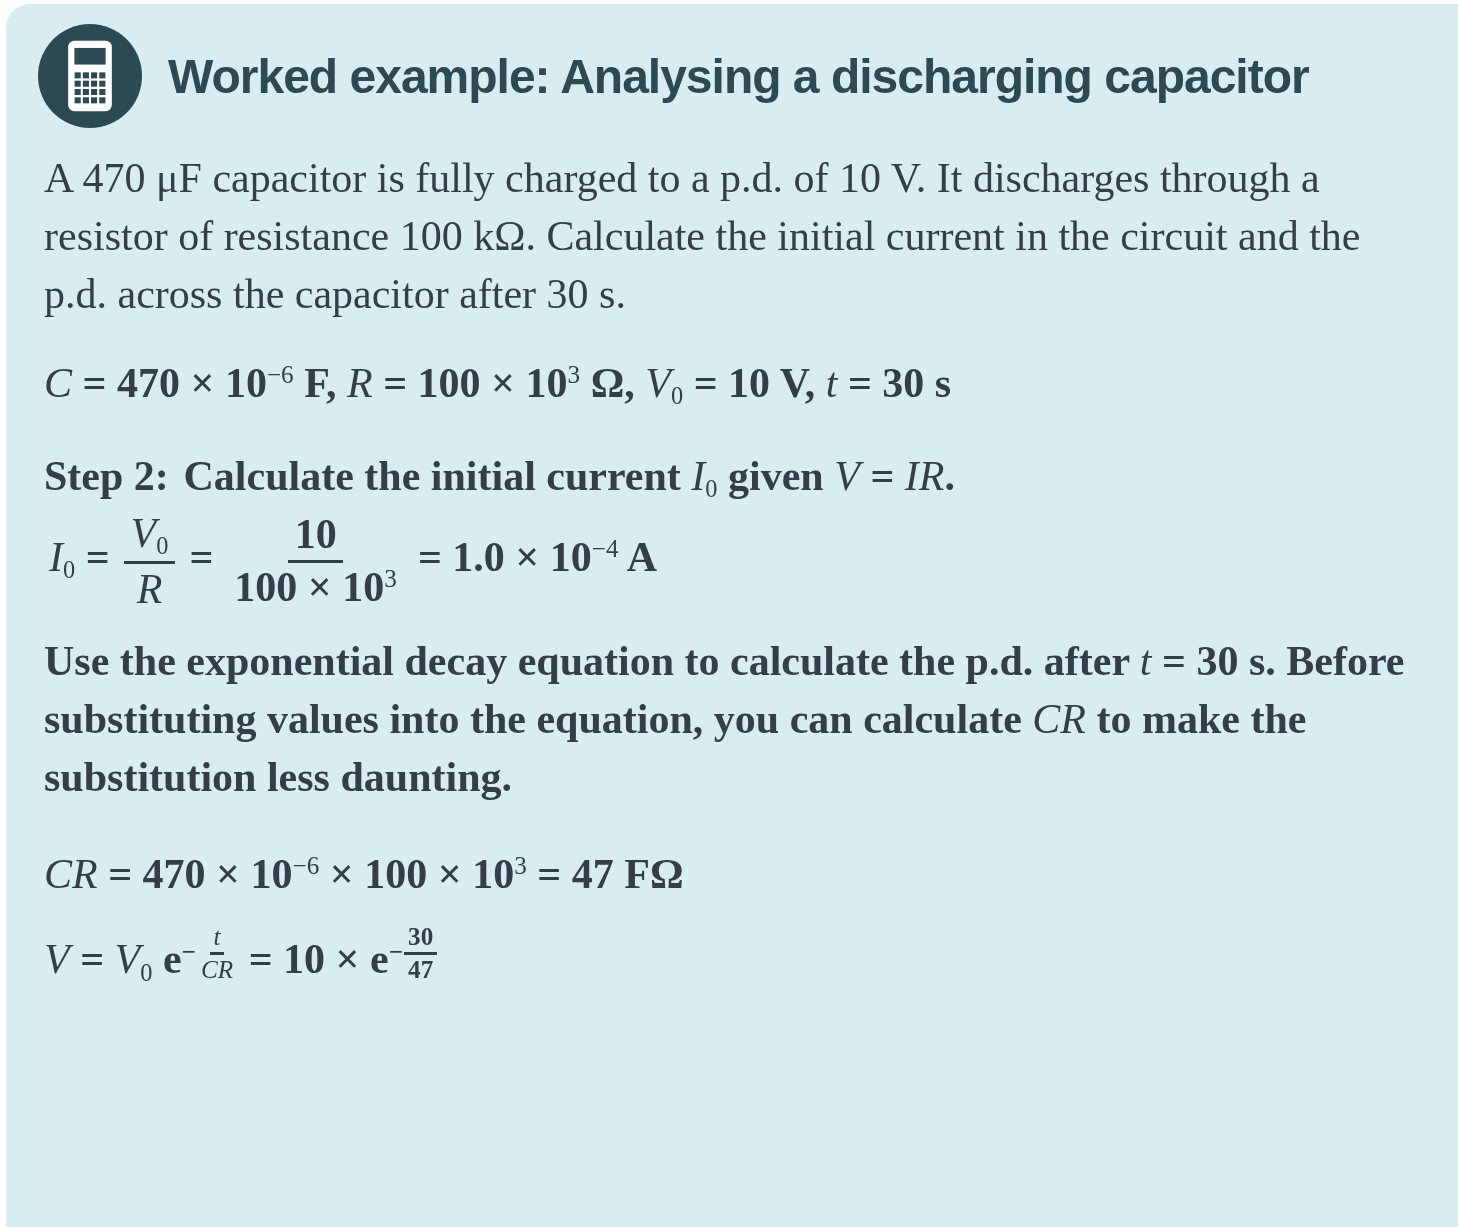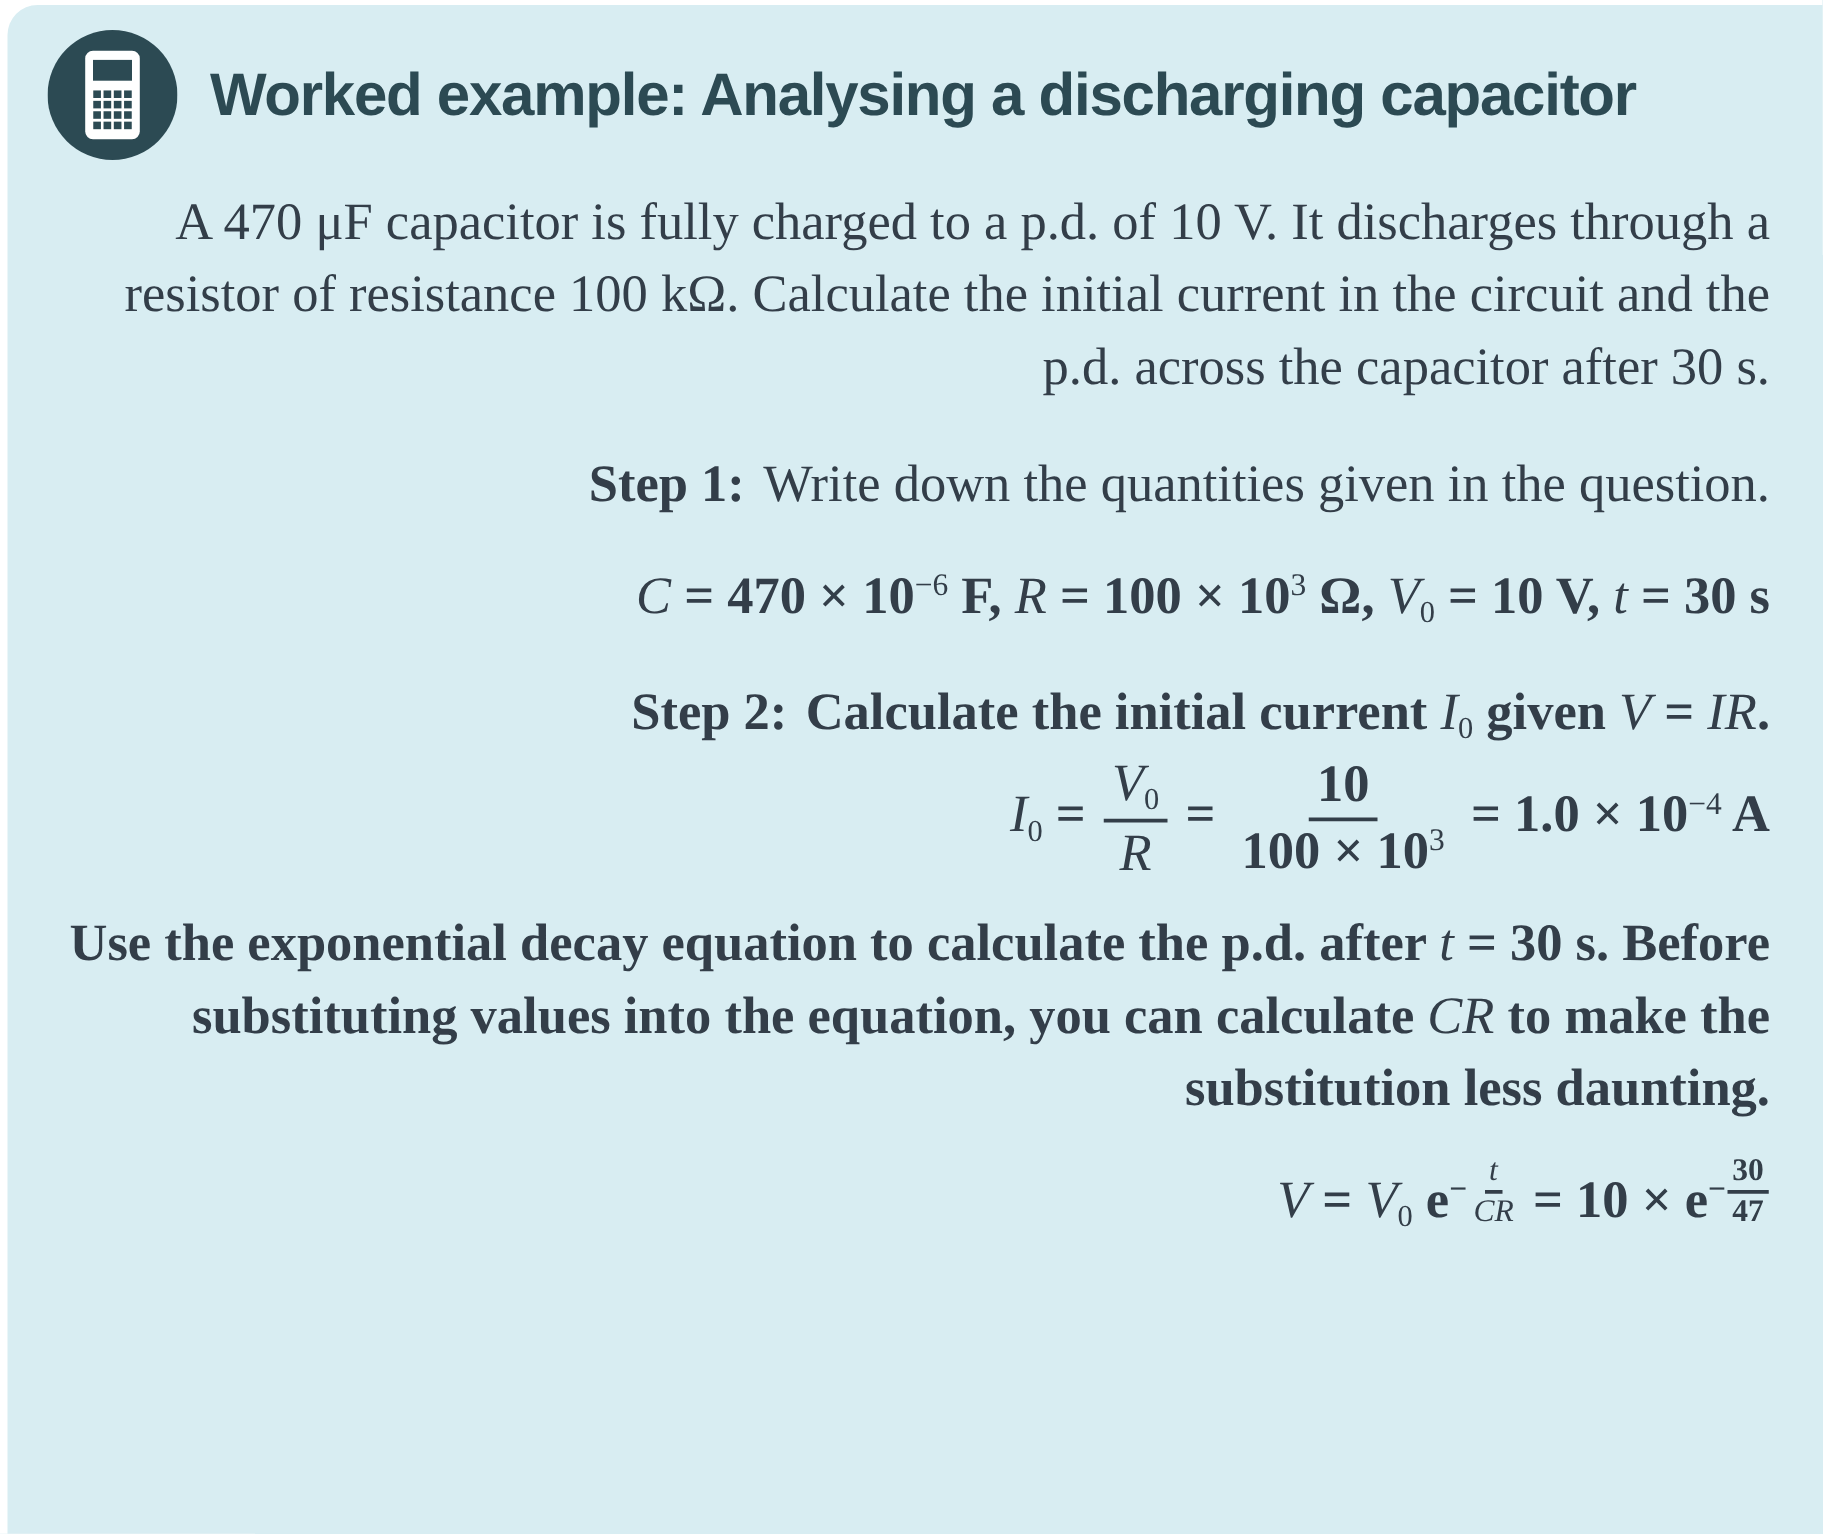--- a/index.html
+++ b/index.html
@@ -13,21 +13,20 @@
     width:1458px;height:1227px;overflow:hidden;
     background:#ffffff;
     font-family:"Liberation Serif","DejaVu Serif",serif;
     color:var(--text);
   }
   .card{
     position:absolute;left:6px;top:4px;right:0;bottom:0;
     background:var(--card-bg);
     border-top-left-radius:24px;
     padding:20px 42px 0 32px;
-    text-align:right;
   }
   
   .header{display:flex;align-items:center;gap:26px;}
   .icon-wrap{width:104px;height:104px;flex:0 0 auto;display:block;}
   .icon-wrap svg{display:block;width:104px;height:104px;}
   .title{
     margin:0;
     font-family:"Liberation Sans","DejaVu Sans",sans-serif;
     font-weight:700;
     font-size:48px;
@@ -102,38 +101,38 @@
             <rect x="51.0" y="70.5" width="5.9" height="5.8"></rect>
             <rect x="58.9" y="70.5" width="5.9" height="5.8"></rect>
         </g>
       </svg>
     </span>
     <h1 class="title">Worked example: Analysing a discharging capacitor</h1>
   </div>
 
   <p class="problem">A 470 μF capacitor is fully charged to a p.d. of 10 V. It discharges through a resistor of resistance 100 kΩ. Calculate the initial current in the circuit and the p.d. across the capacitor after 30 s.</p>
 
-  <p class="step"><span class="step-label">Step 1:</span><span>Write down the quantities given in the question.</span></p>
 
   <p class="eq eq-given"><span class="t-i">C</span><span class="t-n"> = 470 × 10</span><span class="t-sup">−6</span><span class="t-n"> F,  </span><span class="t-i">R</span><span class="t-n"> = 100 × 10</span><span class="t-sup">3</span><span class="t-n"> Ω,  </span><span class="t-i">V</span><span class="t-sub">0</span><span class="t-n"> = 10 V, </span><span class="t-i">t</span><span class="t-n"> = 30 s</span></p>
 
   <p class="step"><span class="step-label">Step 2:</span><span><span class="t-n">Calculate the initial current </span><span class="t-i">I</span><span class="t-sub">0</span><span class="t-n"> given </span><span class="t-i">V</span><span class="t-n"> = </span><span class="t-i">IR</span><span class="t-n">.</span></span></p>
 
   <p class="eq eq-current"><span class="t-i">I</span><span class="t-sub">0</span><span class="t-n"> = </span><span class="t-frac">
         <span class="num"><span class="t-i">V</span><span class="t-sub">0</span></span>
         <span class="den"><span class="t-i">R</span></span>
       </span><span class="t-n"> = </span><span class="t-frac">
         <span class="num"><span class="t-n">10</span></span>
         <span class="den"><span class="t-n">100 × 10</span><span class="t-sup">3</span></span>
       </span><span class="t-n"> = 1.0 × 10</span><span class="t-sup">−4</span><span class="t-n"> A</span></p>
 
   <div class="step step3">
     <span class="step3-text"><span class="t-n">Use the exponential decay equation to calculate the p.d. after </span><span class="t-i">t</span><span class="t-n"> = 30 s. Before substituting values into the equation, you can calculate </span><span class="t-i">CR</span><span class="t-n"> to make the substitution less daunting.</span></span>
   </div>
 
+  <p class="eq eq-cr"><span class="t-i">CR</span><span class="t-n"> = 470 × 10</span><span class="t-sup">−6</span><span class="t-n"> × 100 × 10</span><span class="t-sup">3</span><span class="t-n"> = 47 FΩ</span></p>
 
   <p class="eq eq-final"><span class="t-i">V</span><span class="t-n"> = </span><span class="t-i">V</span><span class="t-sub">0</span><span class="t-n"> e</span><span class="t-sup"><span class="t-n">−</span><span class="t-frac">
           <span class="num"><span class="t-i">t</span></span>
           <span class="den"><span class="t-i">CR</span></span>
         </span></span><span class="t-n"> = 10 × e</span><span class="t-sup"><span class="t-n">−</span><span class="t-frac">
           <span class="num"><span class="t-n">30</span></span>
           <span class="den"><span class="t-n">47</span></span>
         </span></span></p>
 
 </div>

